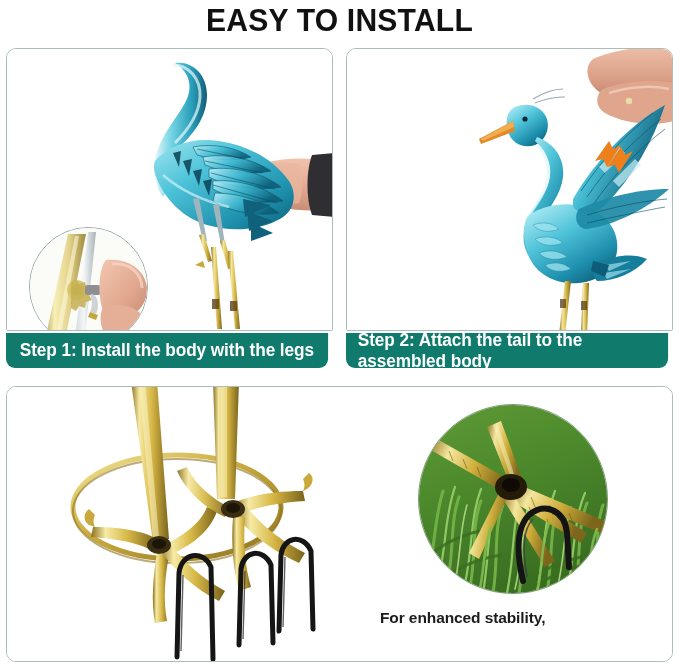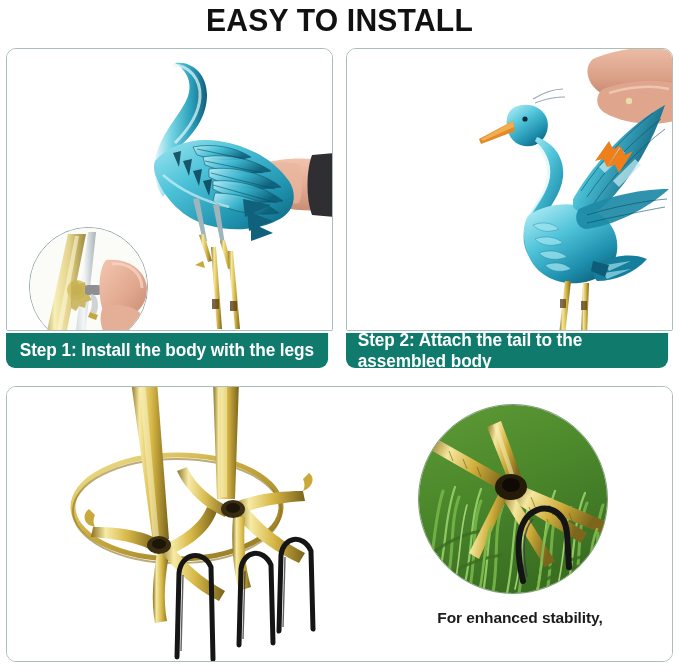--- a/index.html
+++ b/index.html
@@ -62,21 +62,20 @@
     transform:scaleX(0.985);
     transform-origin:left center;
   }
   .stepbar-1{left:6px;top:333px;width:327px;}
   .stepbar-2{left:346px;top:333px;width:327px;padding-left:12px;}
 
   
   .bottom-caption{
     position:absolute;
     left:380px;top:608px;width:280px;
-    text-align:center;
     color:#1b1b1b;
     font-size:15.5px;
     font-weight:bold;
     line-height:20px;
     font-family:"Liberation Sans", sans-serif;
     letter-spacing:-0.1px;
   }
   .bottom-caption span{display:block;}
 
   

